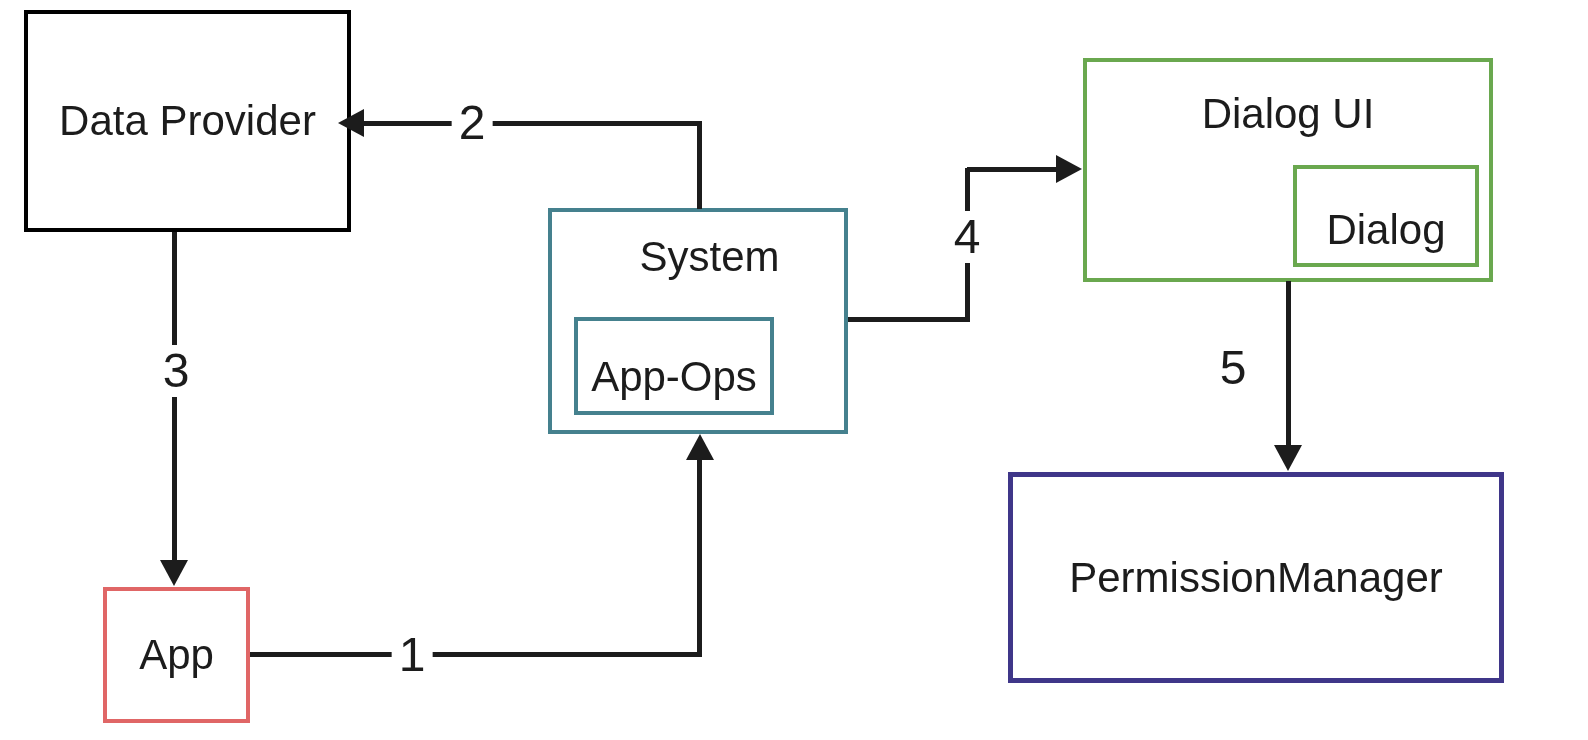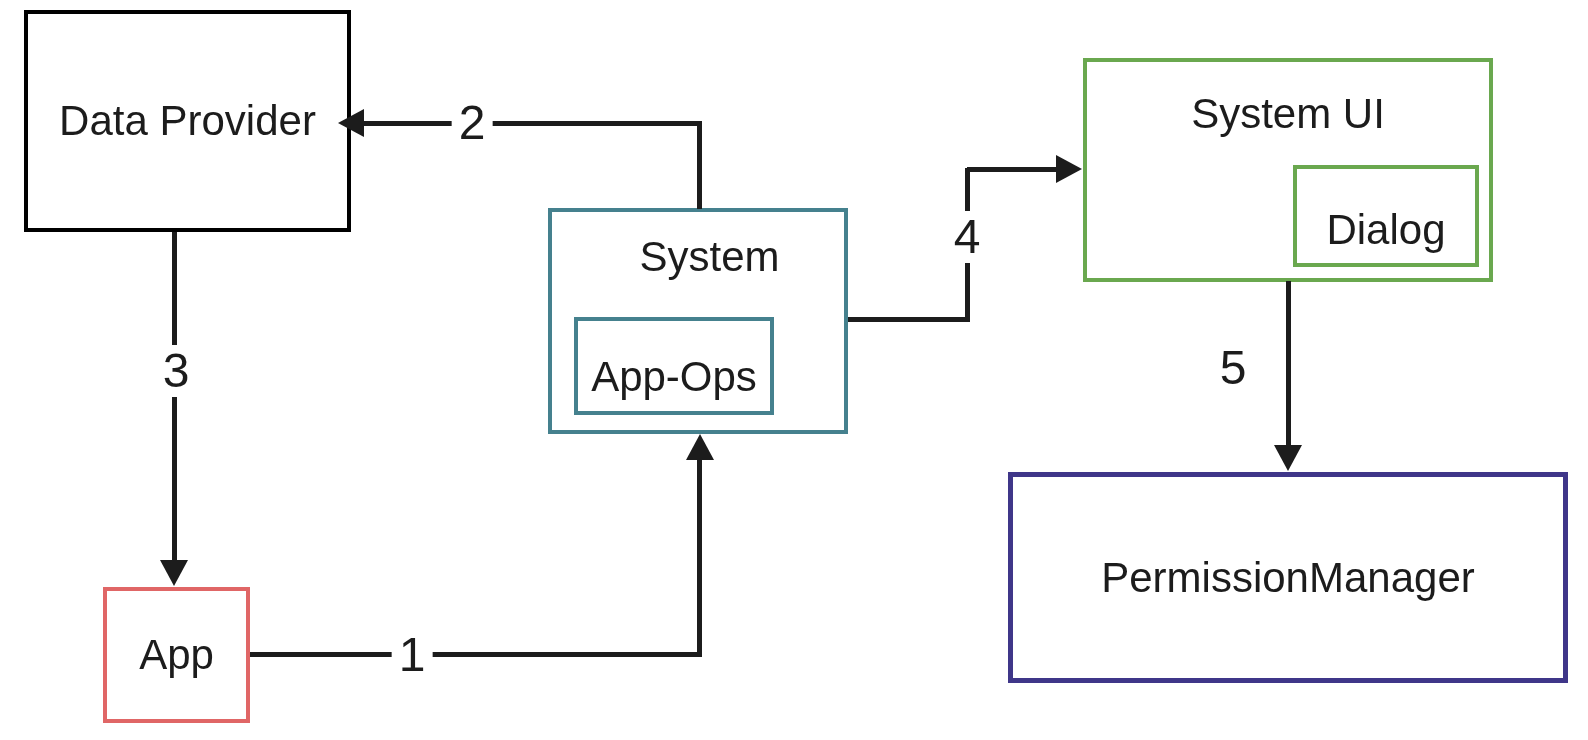--- a/index.html
+++ b/index.html
@@ -53,21 +53,21 @@
   .node-system-ui {
     left: 1083px; top: 58px; width: 410px; height: 224px;
     border: 4px solid var(--color-green, #6aa84f);
   }
   .node-system-ui .node-title { margin-top: 28px; line-height: 48px; }
   .node-dialog {
     left: 206px; top: 103px; width: 186px; height: 102px;
     border: 4px solid var(--color-green, #6aa84f);
   }
   .node-permission-manager {
-    left: 1008px; top: 472px; width: 560px; height: 211px;
+    left: 1008px; top: 472px; width: 496px; height: 211px;
     border: 5px solid var(--color-purple, #3f3689);
   }
   
   .seg {
     position: absolute;
     background: var(--color-line, #1c1c1c);
   }
   
   .e1-h { left: 250px; top: 652px; width: 452px; height: 5px; }
   .e1-v { left: 697px; top: 452px; width: 5px;  height: 205px; }
@@ -142,21 +142,21 @@
   </div>
 
   <div class="node node-system">
     <span class="node-title">System</span>
     <div class="node node-app-ops center">
       <span class="node-title">App-Ops</span>
     </div>
   </div>
 
   <div class="node node-system-ui">
-    <span class="node-title">System UI</span>
+    <span class="node-title">Dialog UI</span>
     <div class="node node-dialog center">
       <span class="node-title">Dialog</span>
     </div>
   </div>
 
   <div class="node node-permission-manager center">
     <span class="node-title">PermissionManager</span>
   </div>
 
   <div class="seg e1-h"></div>

